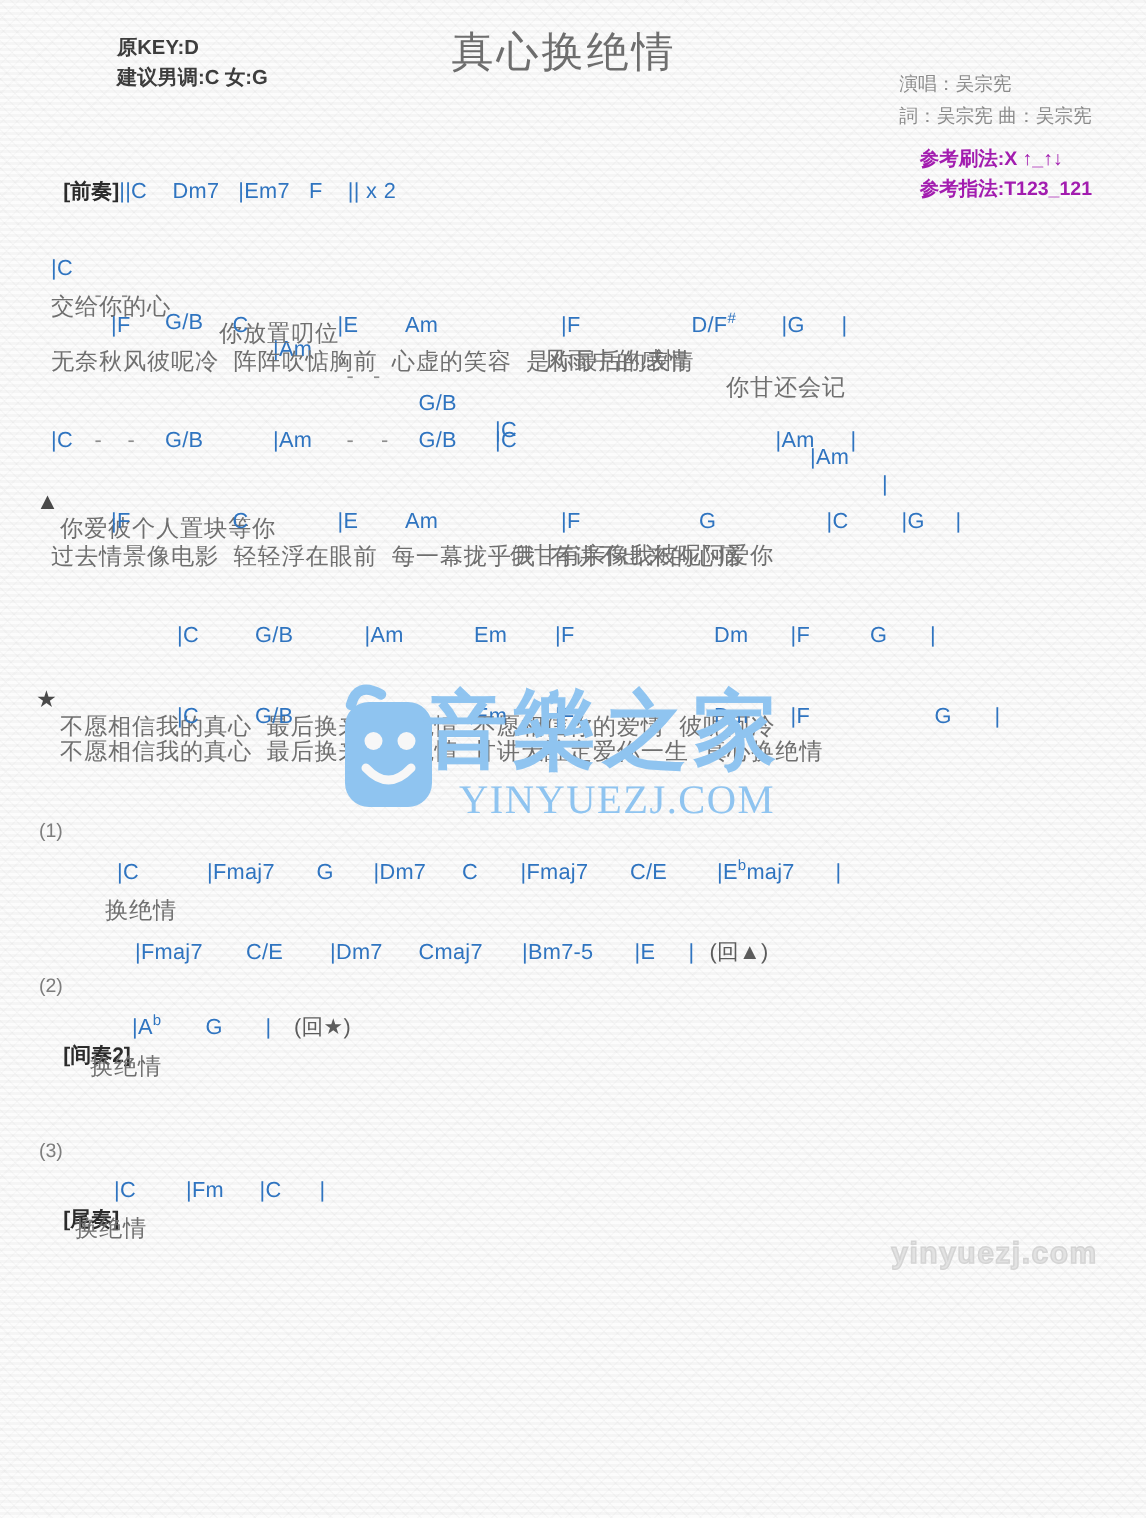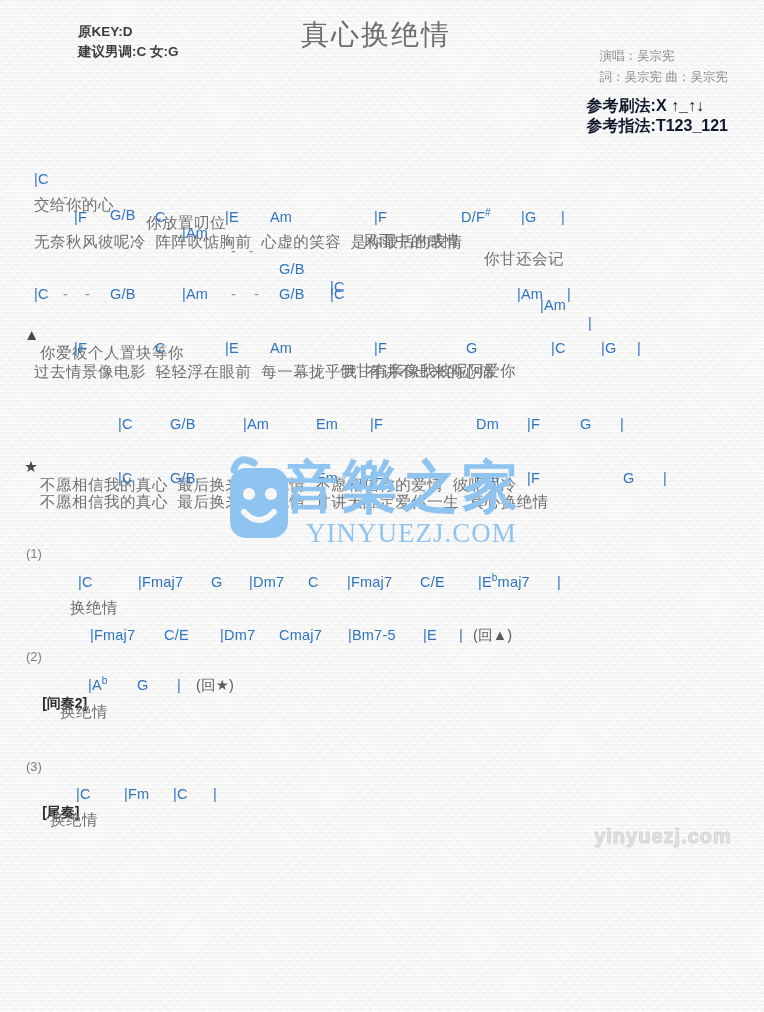--- a/index.html
+++ b/index.html
@@ -36,22 +36,22 @@
     color: #6e6e6e; font-weight: 400;
   }
   .credits {
     position: absolute; right: 36px; top: 46px;
     text-align: left; font-size: 12.5px; line-height: 21px; color: #8b8b8b;
     white-space: nowrap;
   }
   .credits .line2 { }
   .ref {
     position: absolute; right: 36px; top: 96px;
-    text-align: left; font-size: 16px; line-height: 20px;
-    color: #0f172a; font-weight: 700; white-space: nowrap;
+    text-align: left; font-size: 13px; line-height: 20px;
+    color: #a21caf; font-weight: 700; white-space: nowrap;
   }
 
   
   .row {
     position: absolute;
     white-space: pre;
     font-size: 14.5px;
     line-height: 18px;
   }
   .chordrow {
@@ -136,20 +136,23 @@
   <div class="credits">
     <div>演唱：吴宗宪</div>
     <div class="line2">詞：吴宗宪  曲：吴宗宪</div>
   </div>
 
   <div class="ref">
     <div>参考刷法:X ↑_↑↓</div>
     <div>参考指法:T123_121</div>
   </div>
 
+  <div class="row" style="left:26px; top:100px;">
+    <span class="sec-label">[前奏]</span><span class="chordrow">||C    Dm7   |Em7   F    || x 2</span>
+  </div>
 
   <div class="row chordrow" style="left:0; top:152px; width:764px;">
     <span style="position:absolute; left:34px;">|C</span>
     <span class="dash" style="position:absolute; left:63px;">-   -</span>
     <span style="position:absolute; left:110px;">G/B</span>
     <span style="position:absolute; left:182px;">|Am</span>
     <span class="dash" style="position:absolute; left:231px;">-   -</span>
     <span style="position:absolute; left:279px;">G/B</span>
     <span style="position:absolute; left:330px;">|C</span>
     <span style="position:absolute; left:540px;">|Am</span>

